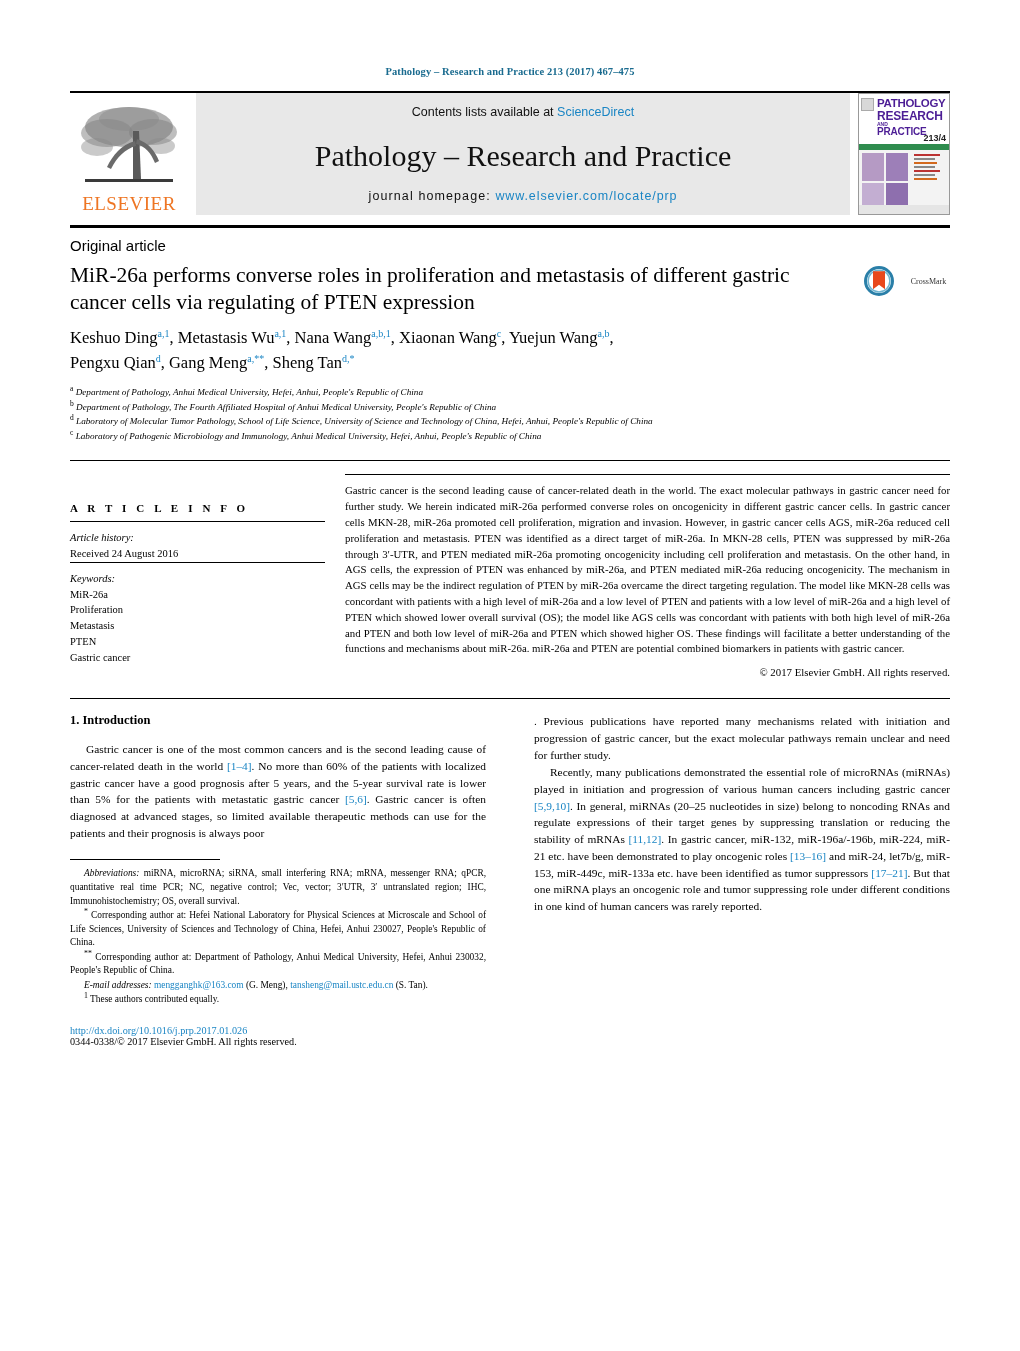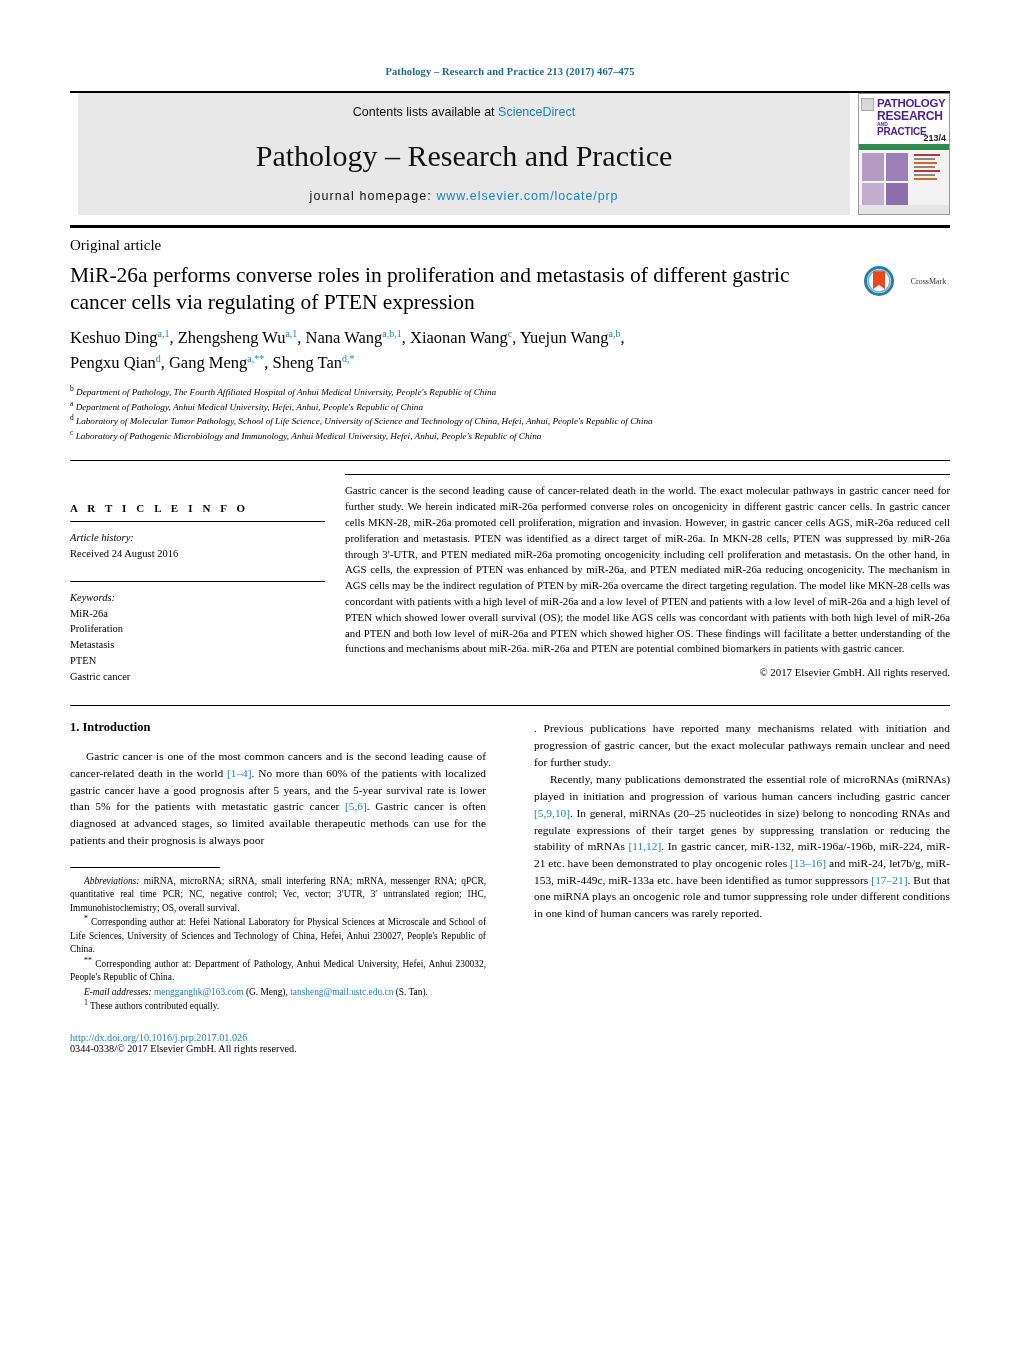--- a/index.html
+++ b/index.html
@@ -112,21 +112,21 @@
   .ct-line { height:2px; background:#b33; margin-bottom:2px; width:80%;}
   .ct-line.g { background:#888; width:66%;}
   .ct-line.o { background:#d2691e; width:72%;}
   .ct-footer { position:absolute; left:0;right:0;bottom:0;height:14%;background:#e5e5e5;}
 
   
   .rule-thick { margin: 10px 70px 0 70px; border-top: 3px solid #000; }
   .art-type {
     margin: 9px 70px 0 70px;
     font-size: 15px;
-    font-family: Liberation Serif, serif;
+    font-family: Liberation Sans, sans-serif;
   }
   .title-row { margin: 8px 70px 0 70px; display: flex; align-items: flex-start; }
   .art-title {
     flex: 1 1 auto;
     font-size: 21.5px;
     line-height: 1.26;
     font-family: "Liberation Serif", serif;
     padding-right: 14px;
   }
   .crossmark { flex: 0 0 90px; text-align: center; padding-top: 4px; }
@@ -158,21 +158,21 @@
     font-family: "Liberation Serif", serif;
     font-size: 11px;
     font-weight: bold;
     letter-spacing: 3.6px;
     margin-bottom: 7px;
     margin-top: 28px;
   }
   .hr-sec { border-top: 1px solid #000; margin-bottom: 8px; }
   .hist-label, .kw-label { font-style: italic; font-size: 10.5px; line-height:1.5;}
   .hist-line { font-size: 10.5px; line-height: 1.5; }
-  .kwblock { margin-top: 19px; border-top: 1px solid #000; padding-top: 8px; }
+  .kwblock { margin-top: 0; border-top: 1px solid #000; padding-top: 8px; }
   .kw { font-size: 10.5px; line-height: 1.52; }
   .abs-p {
     font-size: 10.8px;
     line-height: 1.465;
     text-align: justify;
     font-family: "Liberation Serif", serif;
   }
   .abs-copy { text-align: right; font-size: 10.8px; margin-top: 9px; }
 
   
@@ -208,20 +208,37 @@
 </style>
 </head>
 <body>
 
 <div class="page">
 
   <div class="runhead">Pathology – Research and Practice 213 (2017) 467–475</div>
 
   <div class="masthead">
 
+    <div class="elsevier-logo">
+      <svg class="tree-svg" width="104" height="92" viewBox="0 0 104 92">
+        <g fill="#4a4a4a">
+          <ellipse cx="52" cy="26" rx="44" ry="20" fill="#6f6f6f" opacity="0.55"></ellipse>
+          <ellipse cx="30" cy="32" rx="26" ry="14" fill="#7d7d7d" opacity="0.5"></ellipse>
+          <ellipse cx="76" cy="31" rx="24" ry="13" fill="#7d7d7d" opacity="0.5"></ellipse>
+          <ellipse cx="52" cy="18" rx="30" ry="12" fill="#8a8a8a" opacity="0.5"></ellipse>
+          <ellipse cx="20" cy="46" rx="16" ry="9" fill="#8a8a8a" opacity="0.45"></ellipse>
+          <ellipse cx="84" cy="45" rx="14" ry="8" fill="#8a8a8a" opacity="0.45"></ellipse>
+          <path d="M56 30 L56 78 L64 78 L62 30 Z" fill="#5a5a5a"></path>
+          <path d="M58 40 C44 44 36 54 30 66 L34 68 C40 56 48 48 59 45 Z" fill="#6a6a6a"></path>
+          <path d="M60 38 C72 42 78 50 82 60 L78 62 C74 52 68 45 59 43 Z" fill="#6a6a6a"></path>
+          <rect x="8" y="78" width="88" height="3" fill="#3a3a3a"></rect>
+        </g>
+      </svg>
+      <div class="elsevier-word">ELSEVIER</div>
+    </div>
 
     <div class="journal-band">
       <div class="contents-line">
         <span>Contents lists available at </span><span class="sd">ScienceDirect</span>
       </div>
       <div class="journal-title">Pathology – Research and Practice</div>
       <div class="homepage-line">
         <span>journal homepage: </span><span class="url">www.elsevier.com/locate/prp</span>
       </div>
     </div>
@@ -273,35 +290,35 @@
           <path d="M12 7 L28 7 L28 31 L20 25 L12 31 Z" fill="#e8481c"></path>
         </svg>
         <span class="cm-label">CrossMark</span>
       </div>
     </div>
   </div>
 
   <div class="authors">
     <div>
       <span><span>Keshuo Ding</span><sup>a,1</sup></span>,
-      <span><span>Zhengsheng Wu</span><sup>a,1</sup></span>,
+      <span><span>Metastasis Wu</span><sup>a,1</sup></span>,
       <span><span>Nana Wang</span><sup>a,b,1</sup></span>,
       <span><span>Xiaonan Wang</span><sup>c</sup></span>,
       <span><span>Yuejun Wang</span><sup>a,b</sup></span>,
     </div>
     <div>
       <span><span>Pengxu Qian</span><sup>d</sup></span>,
       <span><span>Gang Meng</span><sup>a,**</sup></span>,
       <span><span>Sheng Tan</span><sup>d,*</sup></span>
     </div>
   </div>
 
   <div class="affils">
+    <div class="affil"><sup>a</sup> <span>Department of Pathology, Anhui Medical University, Hefei, Anhui, People's Republic of China</span></div>
     <div class="affil"><sup>b</sup> <span>Department of Pathology, The Fourth Affiliated Hospital of Anhui Medical University, People's Republic of China</span></div>
-    <div class="affil"><sup>a</sup> <span>Department of Pathology, Anhui Medical University, Hefei, Anhui, People's Republic of China</span></div>
     <div class="affil"><sup>d</sup> <span>Laboratory of Molecular Tumor Pathology, School of Life Science, University of Science and Technology of China, Hefei, Anhui, People's Republic of China</span></div>
     <div class="affil"><sup>c</sup> <span>Laboratory of Pathogenic Microbiology and Immunology, Anhui Medical University, Hefei, Anhui, People's Republic of China</span></div>
   </div>
 
   <div class="rule-thin"></div>
 
   <div class="infoabs">
     <div class="col-info">
       <div class="sec-head">A R T I C L E   I N F O</div>
       <div class="hr-sec"></div>

